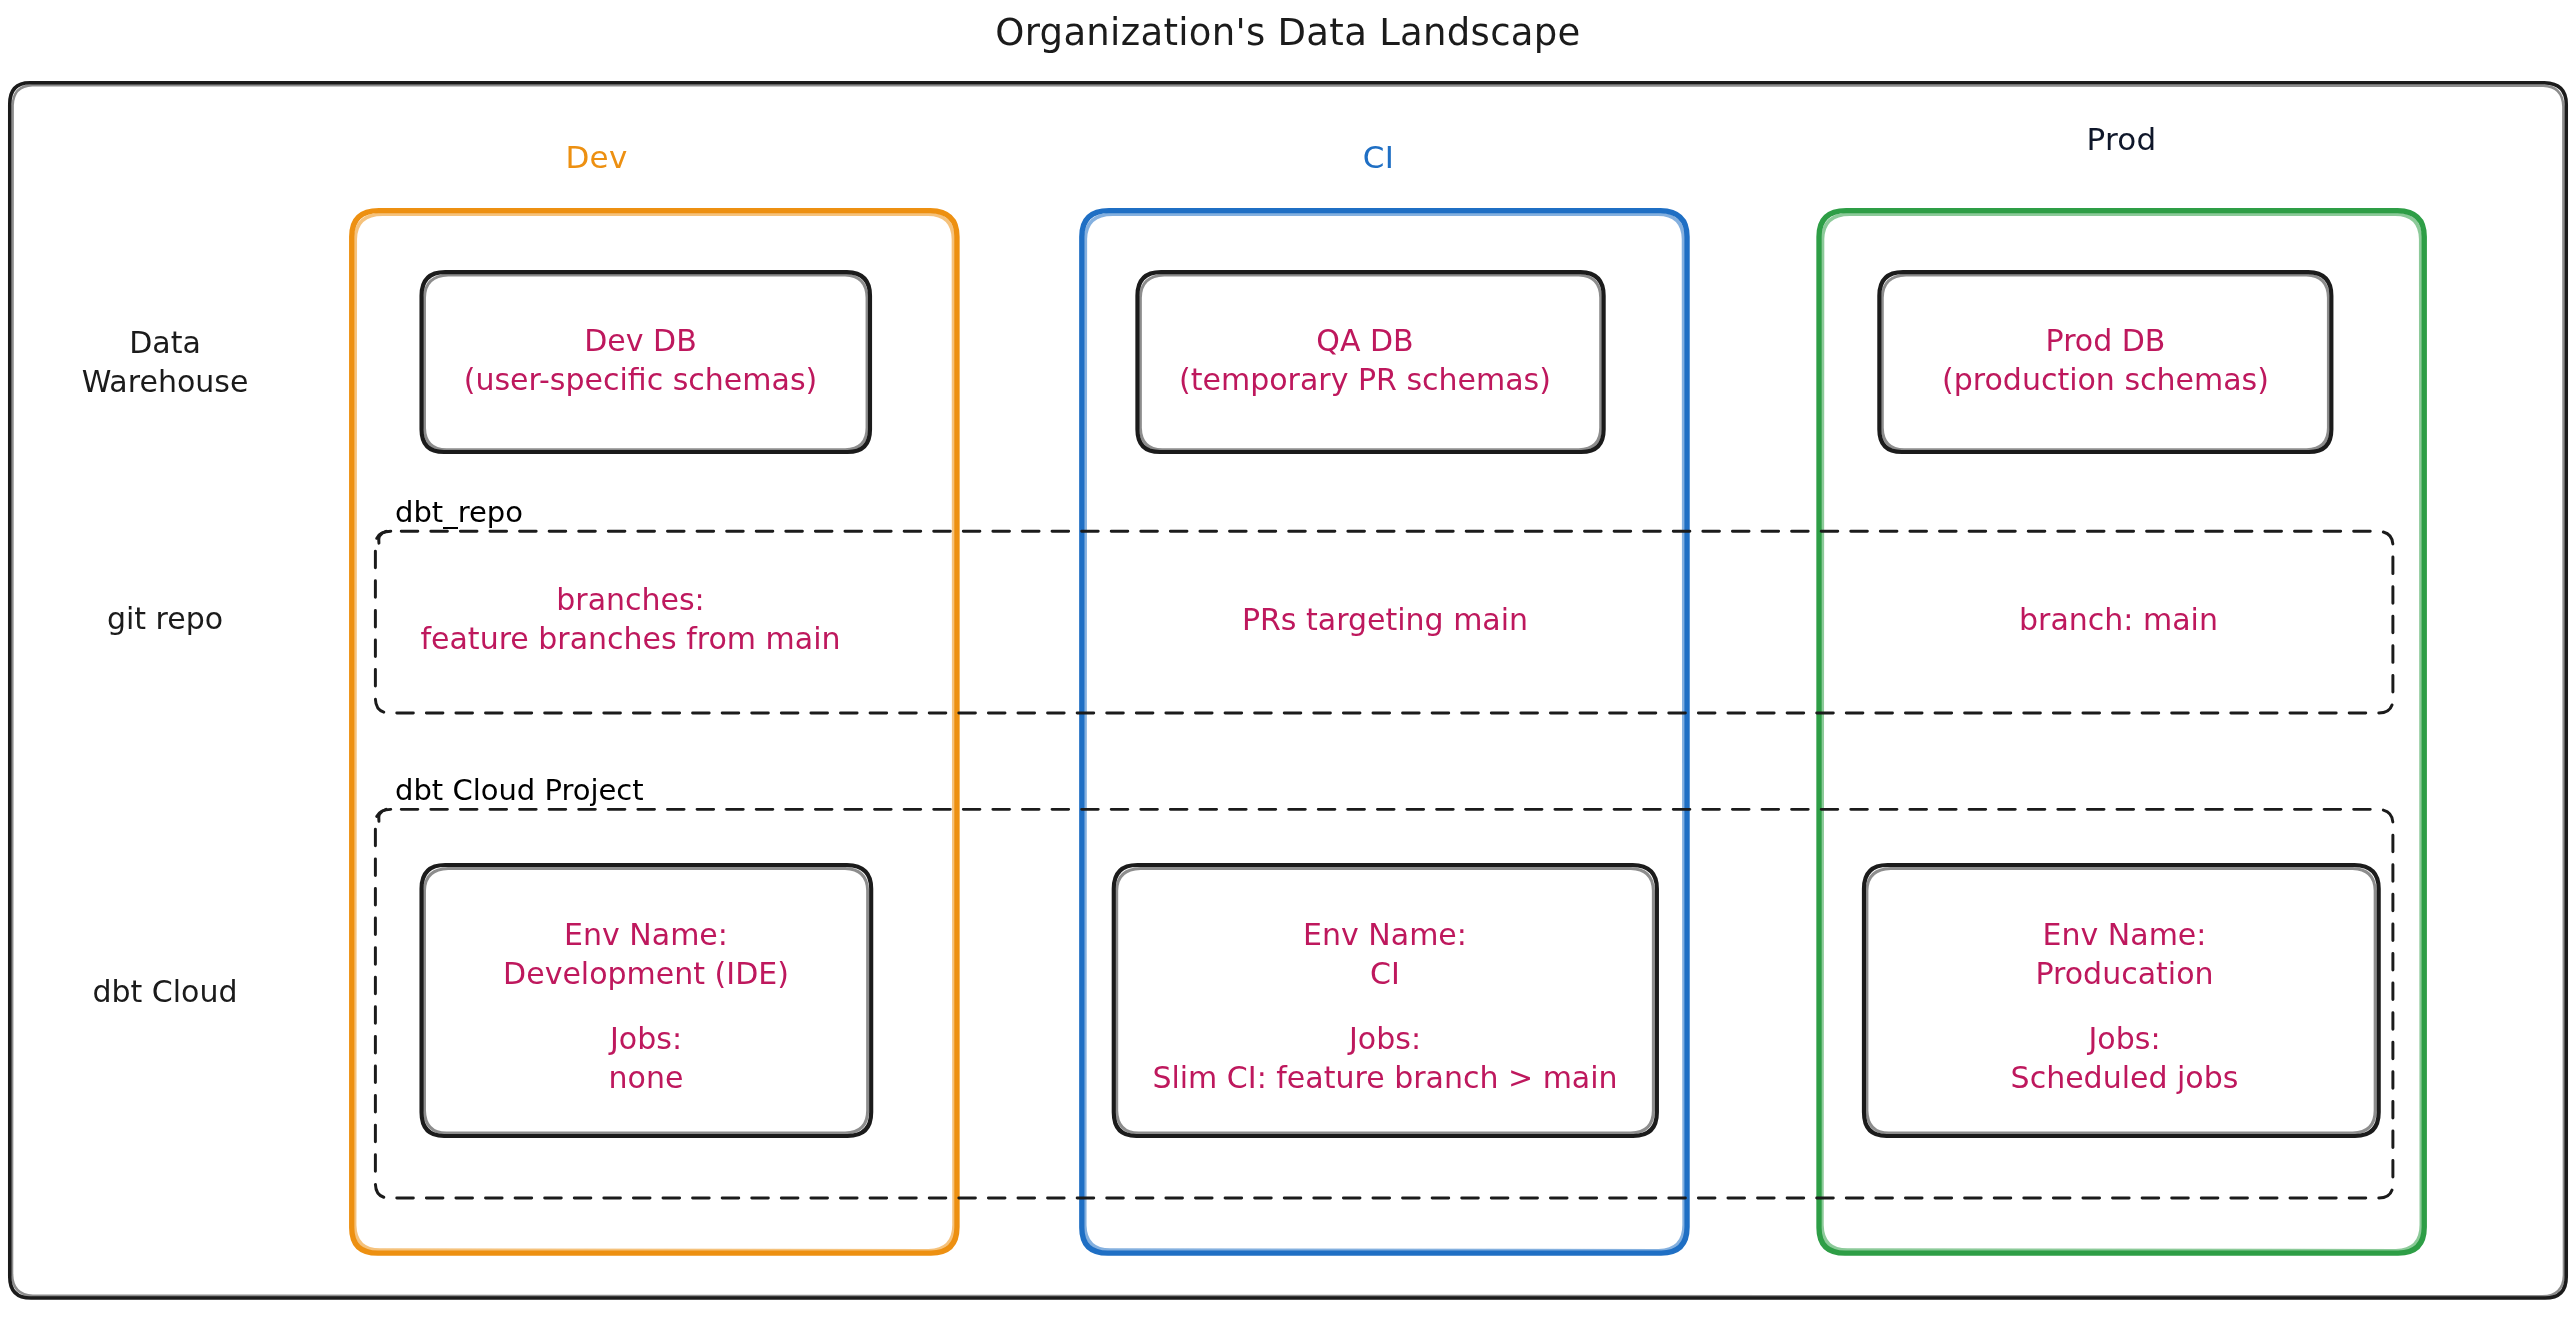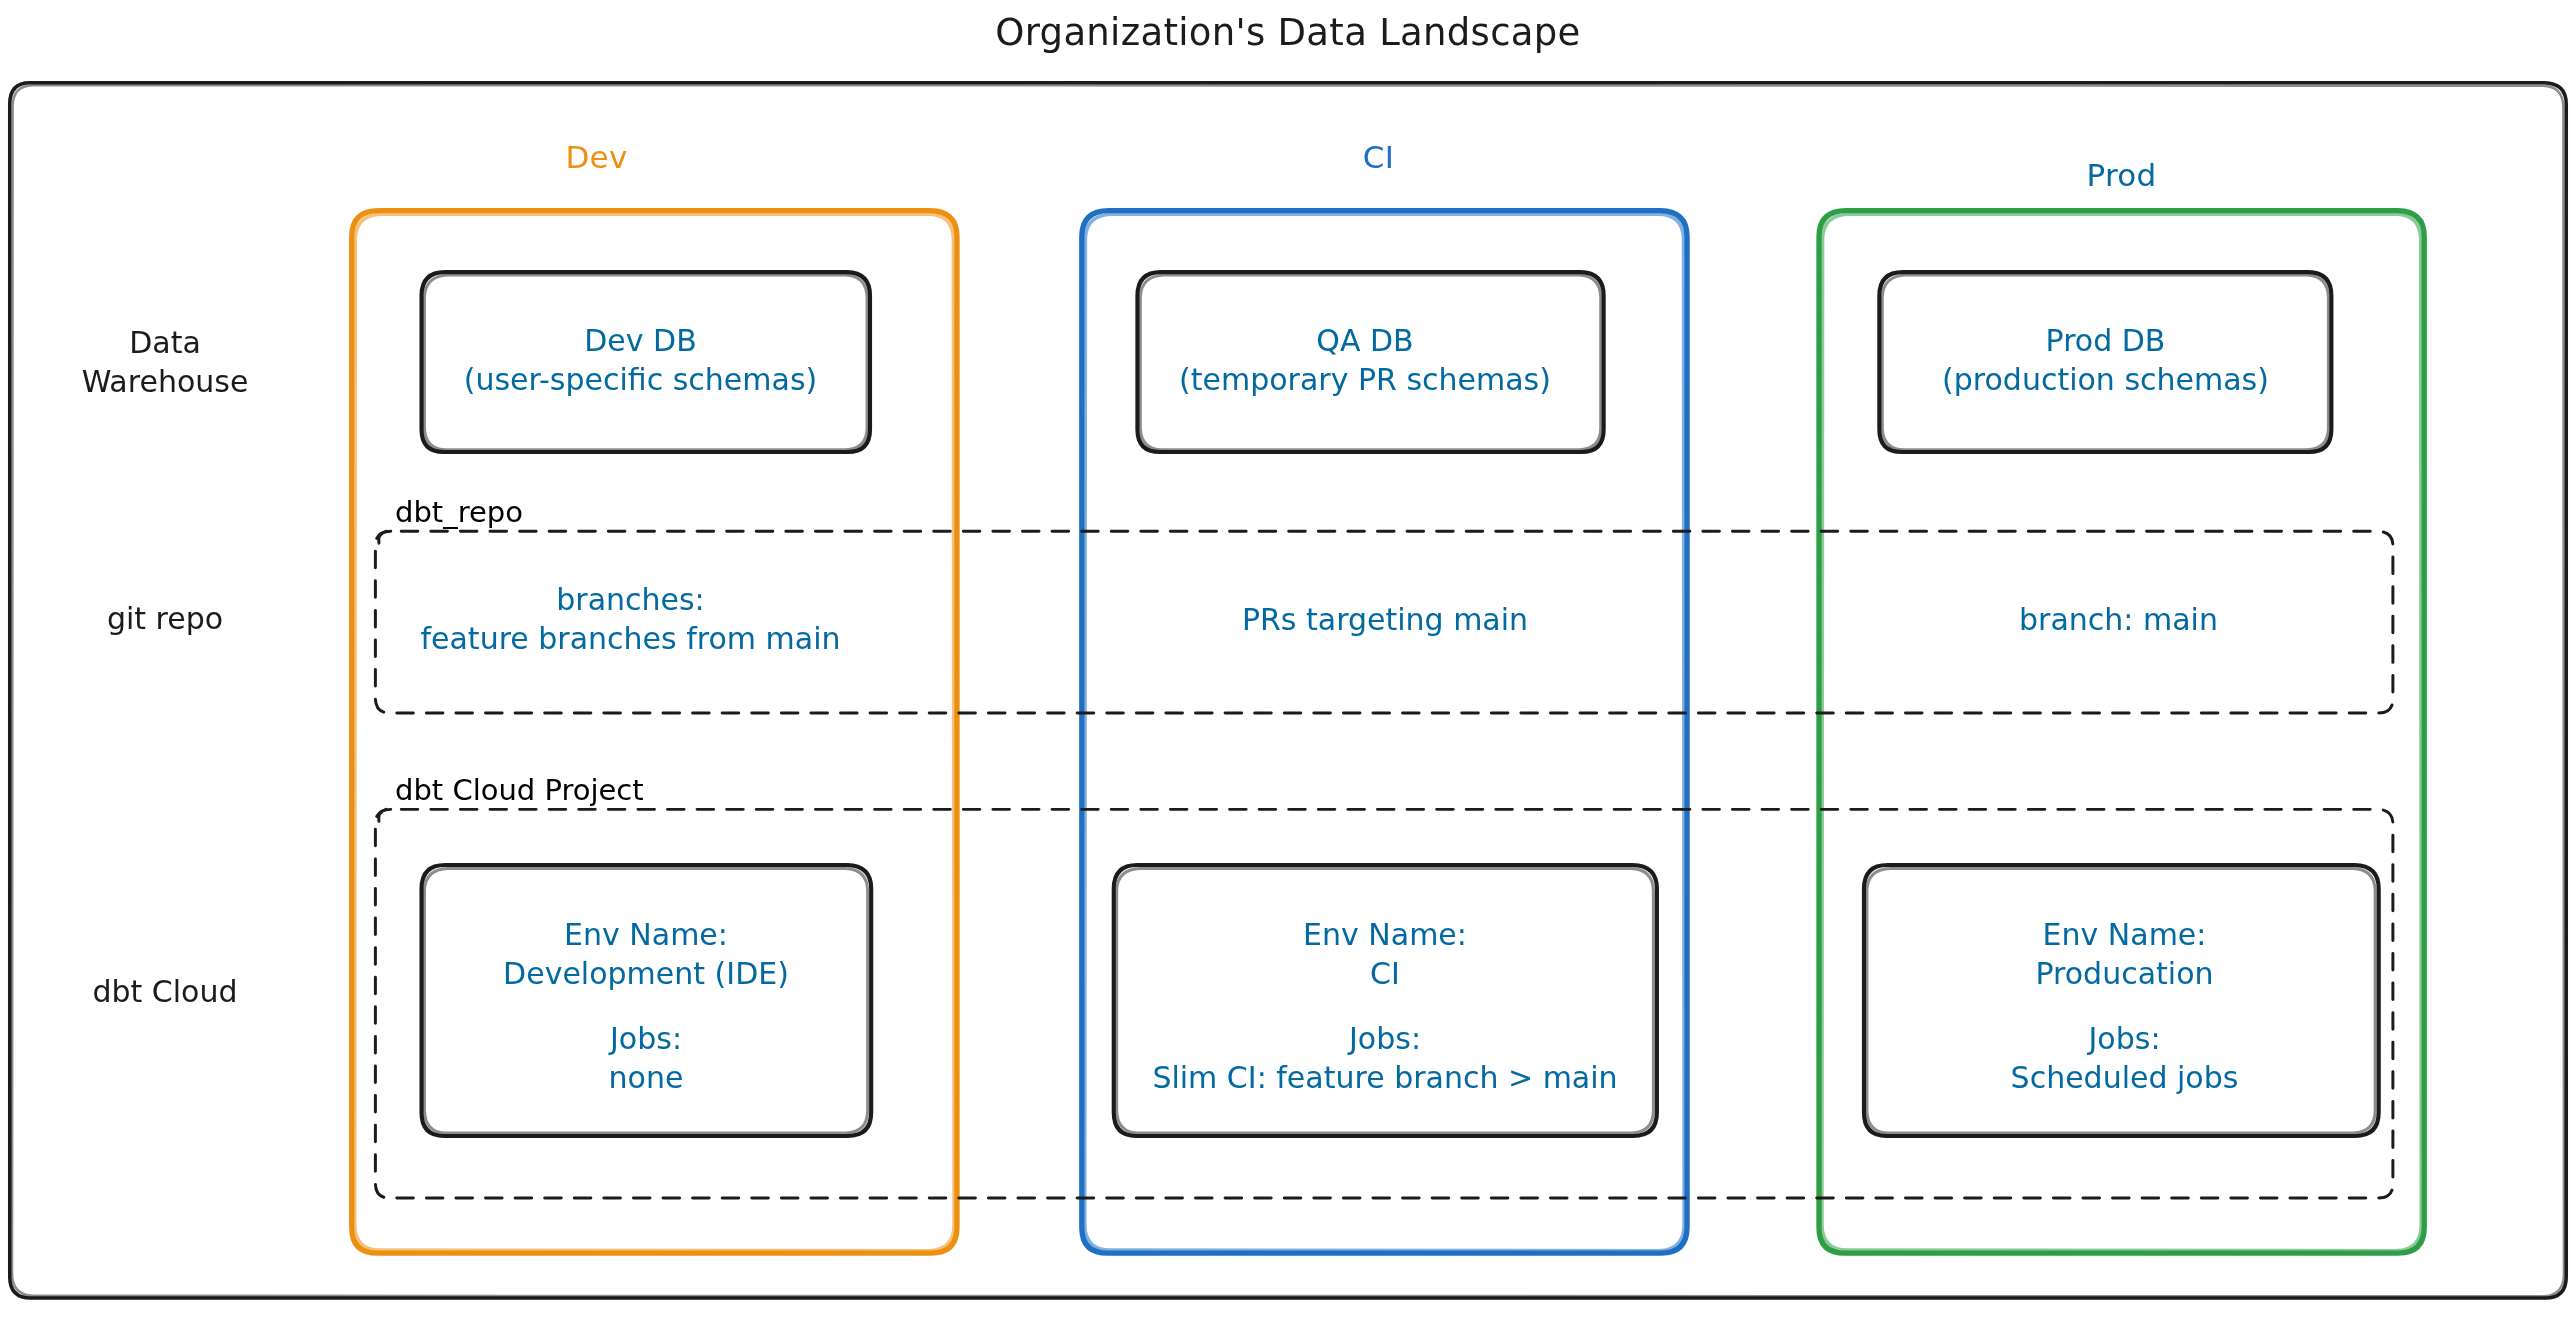--- a/index.html
+++ b/index.html
@@ -54,21 +54,21 @@
     color: #1b1b1b;
   }
 
   .col-header {
     font-size: 31px;
     height: 41px;
     letter-spacing: 0.3px;
   }
   #col-header-dev  { left: 505px;  top: 137px; width: 183px; color: #ed9011; }
   #col-header-ci   { left: 1287px; top: 137px; width: 183px; color: #1f6fc4; }
-  #col-header-prod { left: 2030px; top: 155px; width: 183px; color: #0369a1; }
+  #col-header-prod { left: 2030px; top: 119px; width: 183px; color: #0f172a; }
 
   .row-label {
     font-size: 30px;
     left: 38px;
     width: 254px;
     color: #1b1b1b;
   }
   #row-label-warehouse { top: 317px;  height: 89px; }
   #row-label-git       { top: 592px; height: 53px;  }
   #row-label-dbtcloud  { top: 965px; height: 53px;  }
@@ -76,21 +76,21 @@
   .group-label {
     font-size: 29px;
     align-items: flex-start;
     text-align: left;
     color: #000000;
     height: 31px;
   }
   #group-label-repo    { left: 395px; top: 497px;  width: 414px; }
   #group-label-project { left: 395px; top: 775px; width: 414px; }
 
-  .node-text { font-size: 30px; color: #0369a1; }
+  .node-text { font-size: 30px; color: #be185d; }
 
   
   #node-text-dev-db  { left: 421px;  top: 267px; width: 439px; height: 185px; }
   #node-text-qa-db   { left: 1137px; top: 267px; width: 456px; height: 185px; }
   #node-text-prod-db { left: 1879px; top: 267px; width: 453px; height: 185px; }
 
   
   #node-text-git-dev  { left: 379px;  top: 539px; width: 503px; height: 160px; }
   #node-text-git-ci   { left: 1113px; top: 539px; width: 544px; height: 160px; }
   #node-text-git-prod { left: 1852px; top: 539px; width: 533px; height: 160px; }

